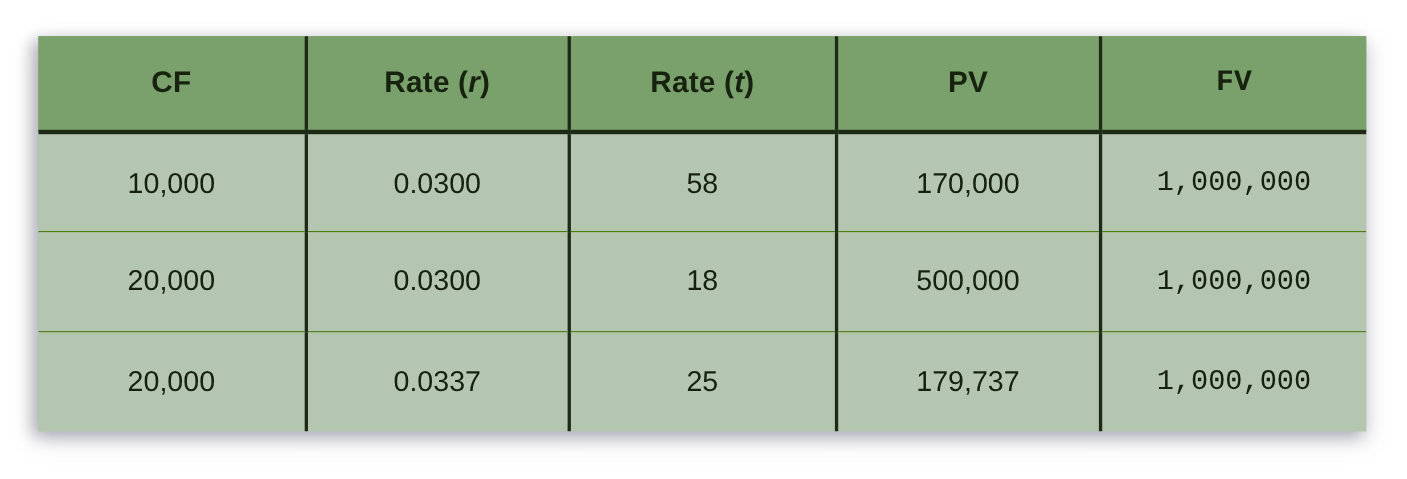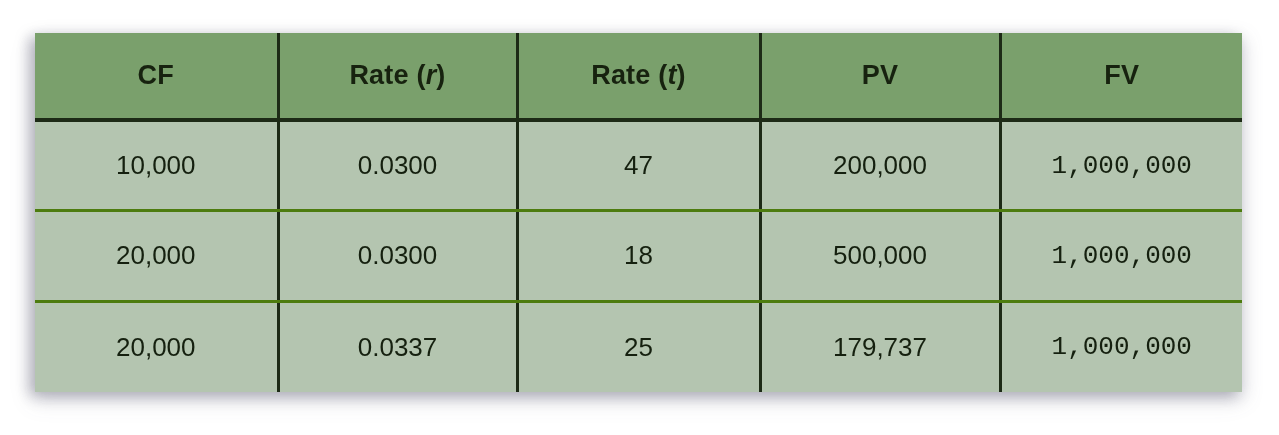--- a/index.html
+++ b/index.html
@@ -50,39 +50,39 @@
     color: #17220f;
     font-size: 27px;
     font-weight: bold;
     text-align: center;
     vertical-align: middle;
     padding: 0;
     border-right: 3px solid #1d2a16;
     border-bottom: 4px solid #1d2a16;
     letter-spacing: 0.2px;
   }
-  thead th:last-child { border-right: none; }
+  thead th:last-child { border-right: none; font-family: Liberation Mono, monospace; }
   thead th .ital {
     font-style: italic;
   }
 
   tbody tr {
     height: 68px;
     background: #b4c5b0;
   }
   tbody td {
     background: #b4c5b0;
     color: #15200f;
     font-size: 26px;
     font-weight: normal;
     text-align: center;
     vertical-align: middle;
     padding: 0;
     border-right: 3px solid #1d2a16;
-    border-bottom: 3px solid #4d7c0f;
+    border-bottom: 1px solid #4d7c0f;
   }
   tbody td:last-child { border-right: none; font-family: Liberation Mono, monospace; }
   tbody tr:last-child td { border-bottom: none; }
 </style>
 </head>
 <body>
 
 <div class="page">
   <div class="table-shadow-wrap">
     <table class="fin-table">
@@ -109,22 +109,22 @@
           </th>
           <th>
             <span>FV</span>
           </th>
         </tr>
       </thead>
       <tbody>
         <tr>
           <td>10,000</td>
           <td>0.0300</td>
-          <td>47</td>
-          <td>200,000</td>
+          <td>58</td>
+          <td>170,000</td>
           <td>1,000,000</td>
         </tr>
         <tr>
           <td>20,000</td>
           <td>0.0300</td>
           <td>18</td>
           <td>500,000</td>
           <td>1,000,000</td>
         </tr>
         <tr>

